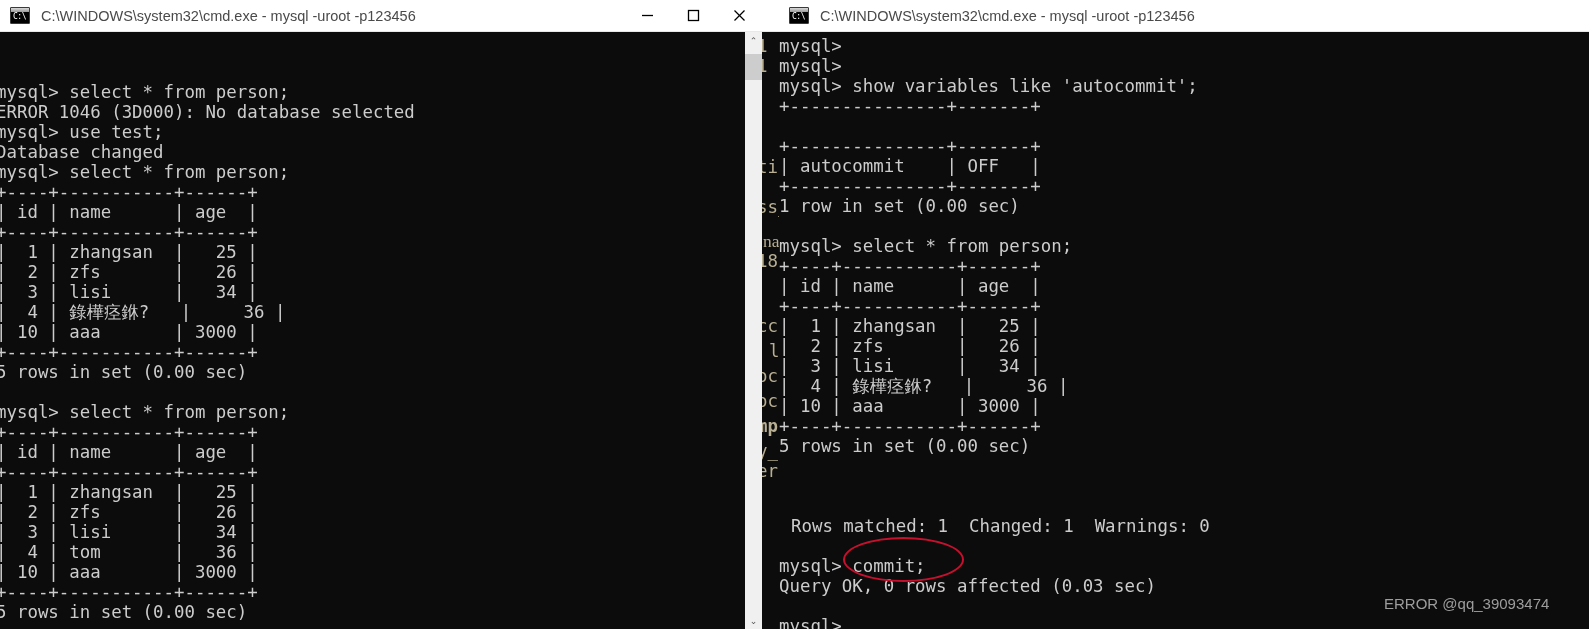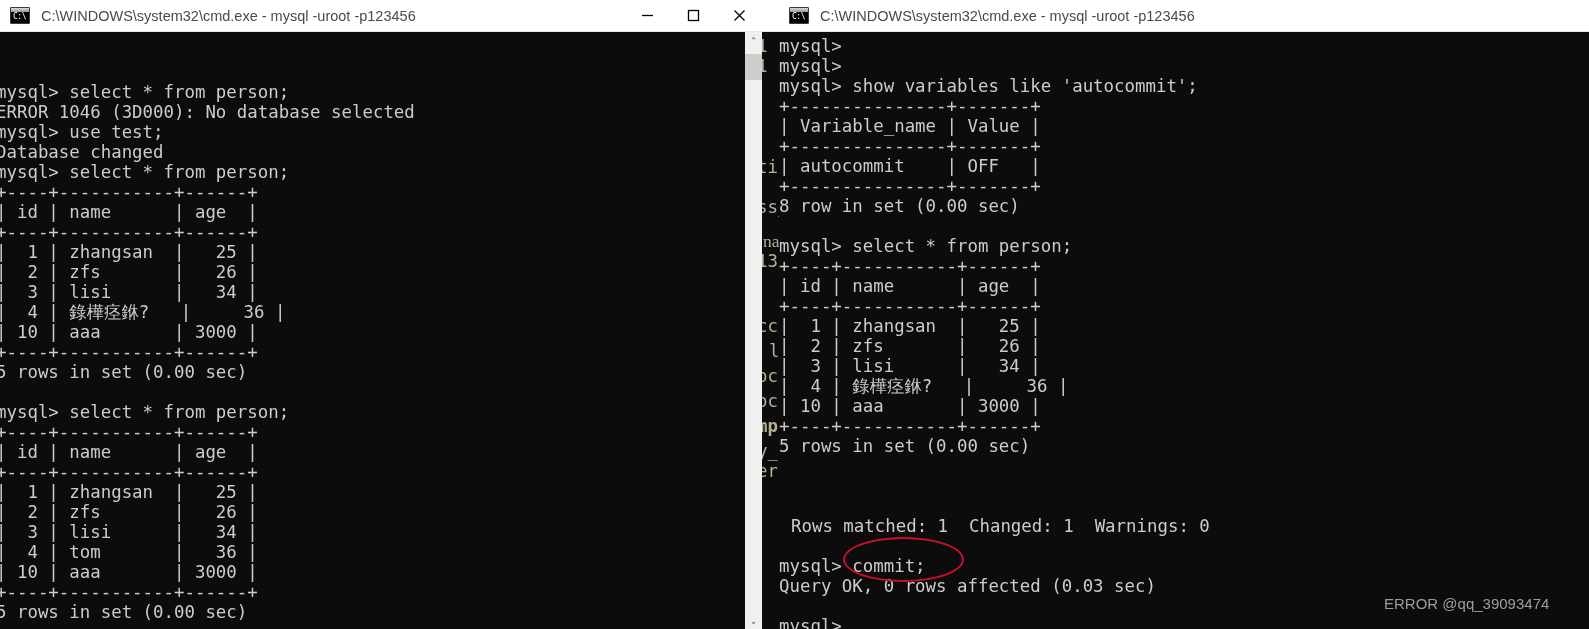--- a/index.html
+++ b/index.html
@@ -173,21 +173,21 @@
 </head>
 <body>
 
 <div class="bg-win" style="left:757px; top:0px; width:22px; height:629px;">
   <div class="bg-title"></div>
   <div class="bg-frag" style="left:0px; top:36px;">1</div>
   <div class="bg-frag" style="left:0px; top:56px;">1</div>
   <div class="bg-frag" style="left:0px; top:157px;">tio</div>
   <div class="bg-frag" style="left:0px; top:197px;">ss_</div>
   <div class="bg-frag" style="left:6px; top:231px;font-family:Liberation Serif, serif;">na</div>
-  <div class="bg-frag" style="left:0px; top:251px;">13</div>
+  <div class="bg-frag" style="left:0px; top:251px;">18</div>
   <div class="bg-frag" style="left:0px; top:316px;">cc</div>
   <div class="bg-frag" style="left:12px; top:341px;">lo</div>
   <div class="bg-frag" style="left:0px; top:366px;">oc</div>
   <div class="bg-frag" style="left:0px; top:391px;">oc</div>
   <div class="bg-frag" style="left:0px; top:416px;font-weight:bold;">mp</div>
   <div class="bg-frag" style="left:0px; top:441px;">y_</div>
   <div class="bg-frag" style="left:0px; top:461px;">er</div>
 </div>
 
 <div class="win" style="left:0px; top:0px; width:762px; height:629px;">
@@ -267,25 +267,24 @@
       </div>
     </div>
     <div class="tb-title">C:\WINDOWS\system32\cmd.exe - mysql  -uroot -p123456</div>
   </div>
 
   <div class="term" style="top:32px; height:597px; right:0;">
     <div class="term-text" style="left:0px; top:4px;">mysql&gt;</div>
     <div class="term-text" style="left:0px; top:24px;">mysql&gt;</div>
     <div class="term-text" style="left:0px; top:44px;">mysql&gt; show variables like 'autocommit';</div>
     <div class="term-text" style="left:0px; top:64px;">+---------------+-------+</div>
-    <div class="term-text" style="left:0px; top:84px;">| Variable_name | Value |</div>
     <div class="term-text" style="left:0px; top:104px;">+---------------+-------+</div>
     <div class="term-text" style="left:0px; top:124px;">| autocommit    | OFF   |</div>
     <div class="term-text" style="left:0px; top:144px;">+---------------+-------+</div>
-    <div class="term-text" style="left:0px; top:164px;">8 row in set (0.00 sec)</div>
+    <div class="term-text" style="left:0px; top:164px;">1 row in set (0.00 sec)</div>
     <div class="term-text" style="left:0px; top:184px;"></div>
     <div class="term-text" style="left:0px; top:204px;">mysql&gt; select * from person;</div>
     <div class="term-text" style="left:0px; top:224px;">+----+-----------+------+</div>
     <div class="term-text" style="left:0px; top:244px;">| id | name      | age  |</div>
     <div class="term-text" style="left:0px; top:264px;">+----+-----------+------+</div>
     <div class="term-text" style="left:0px; top:284px;">|  1 | zhangsan  |   25 |</div>
     <div class="term-text" style="left:0px; top:304px;">|  2 | zfs       |   26 |</div>
     <div class="term-text" style="left:0px; top:324px;">|  3 | lisi      |   34 |</div>
     <div class="term-text" style="left:0px; top:344px;">|  4 | 錄樺痉銝?   |     36 |</div>
     <div class="term-text" style="left:0px; top:364px;">| 10 | aaa       | 3000 |</div>

